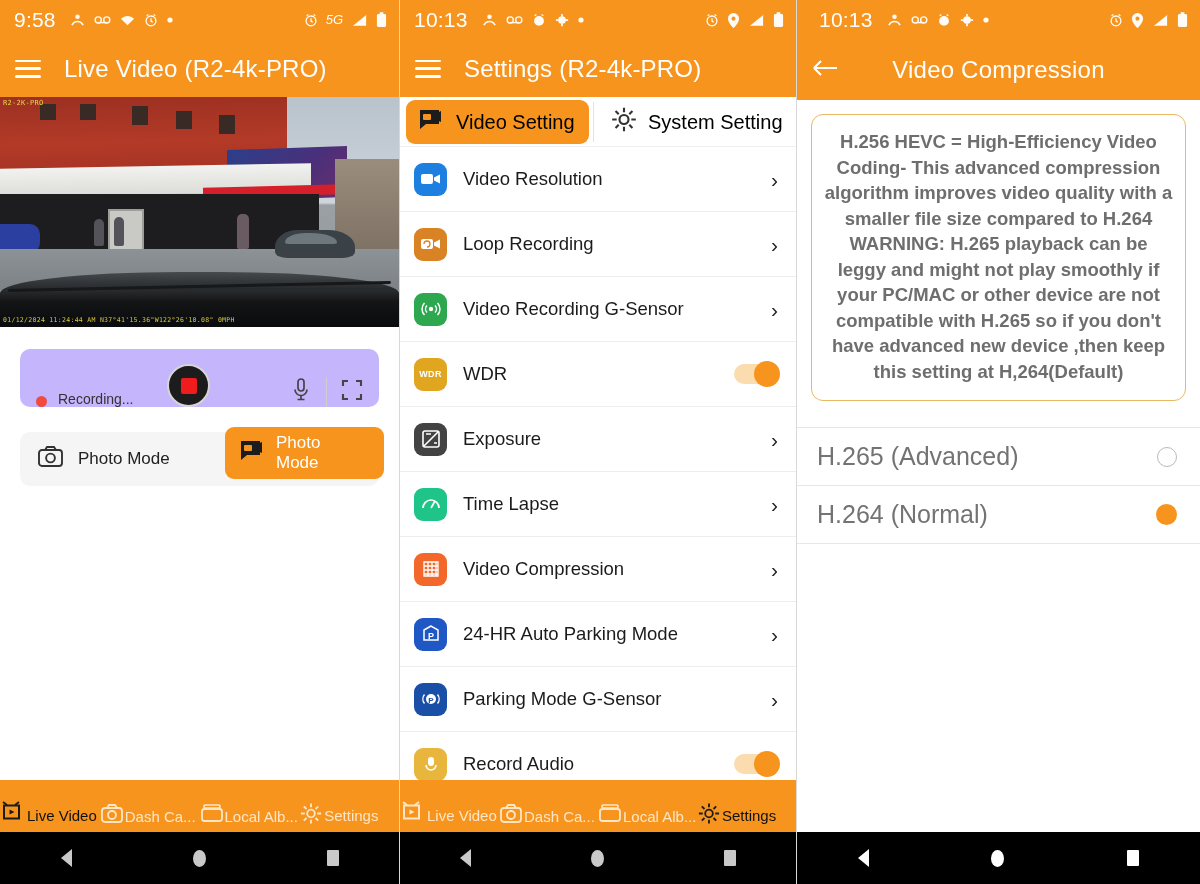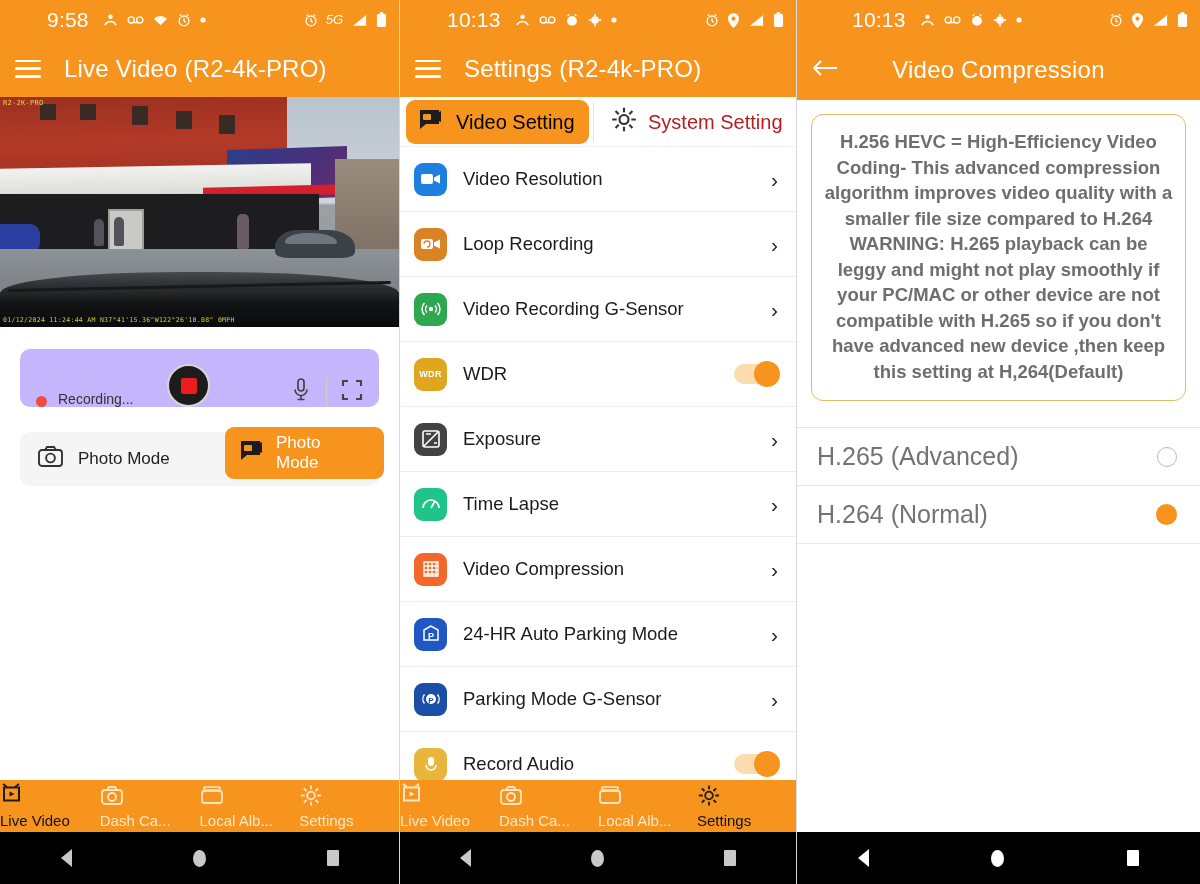--- a/index.html
+++ b/index.html
@@ -15,21 +15,21 @@
   .phone.p2 { width: 397px; border-left: 1px solid #d8d8d8; }
   .phone.p3 { width: 404px; border-left: 1px solid #d8d8d8; }
 
   
   .statusbar {
     height: 40px; background: #F7941D; color: #fff;
     display: flex; align-items: center; padding: 0 12px 0 14px;
     flex: none;
   }
   .p3 .statusbar { padding-left: 22px; }
-  .sb-time { font-size: 21px; font-weight: 500; letter-spacing: .2px; margin-left: 33px; }
+  .sb-time { font-size: 21px; font-weight: 500; letter-spacing: .2px; }
   .sb-left-icons { display: flex; align-items: center; gap: 9px; margin-left: 14px; }
   .sb-right { margin-left: auto; display: flex; align-items: center; gap: 8px; }
   .sb-ic { display: inline-block; line-height: 0; opacity: .97; }
 
   
   .appbar {
     background: #F7941D; color: #fff; height: 57px;
     display: flex; align-items: center; flex: none; position: relative;
   }
   .p3 .appbar { height: 60px; }
@@ -80,21 +80,21 @@
   .mode-video { position: absolute; right: -5px; top: -5px; height: 52px; width: 159px; background: #F7941D; border-radius: 9px;
                display: flex; align-items: center; gap: 9px; padding-left: 14px; color: #fff; overflow: hidden; }
   .mode-video .mv-label { font-size: 17px; line-height: 20px; width: 80px; }
 
   
   .tabs { display: flex; align-items: center; height: 50px; background: #fff; flex: none; border-bottom: 1px solid #eee; overflow: hidden; }
   .tab { display: flex; align-items: center; gap: 10px; height: 44px; padding: 0 12px; overflow: hidden; }
   .tab.active { background: #F7941D; border-radius: 9px; margin-left: 6px; width: 183px; }
   .tab-txt { font-size: 20px; line-height: 22px; }
   .tab.active .tab-txt { color: #000000; }
-  .tab.inactive .tab-txt { color: #b91c1c; }
+  .tab.inactive .tab-txt { color: #000000; }
   .tab-sep { width: 1px; height: 40px; background: #e3e3e3; margin: 0 4px; flex: none; }
 
   .settings-list { flex: 1; overflow: hidden; }
   .srow { height: 65px; display: flex; align-items: center; padding: 0 18px 0 14px; border-bottom: 1px solid #ededed; }
   .sicon { width: 33px; height: 33px; border-radius: 9px; flex: none; display: flex; align-items: center; justify-content: center; color: #fff; }
   .slabel { font-size: 18.5px; color: #1b1b1b; margin-left: 16px; }
   .chev { margin-left: auto; color: #222; font-size: 21px; line-height: 1; }
   .toggle { margin-left: auto; width: 44px; height: 20px; border-radius: 11px; background: #fbdcae; position: relative; }
   .toggle .knob { position: absolute; right: -2px; top: -3px; width: 26px; height: 26px; border-radius: 50%; background: #F7941D; }
   .wdr-txt { font-size: 9px; font-weight: bold; letter-spacing: .3px; }
@@ -103,21 +103,21 @@
   .notice { margin: 14px 14px 0; border: 1.6px solid #e8b964; border-radius: 12px; padding: 14px 12px 16px;
             text-align: center; color: #6e6e6e; font-size: 18.5px; line-height: 25.5px; font-weight: 600; }
   .opt-list { margin-top: 26px; border-top: 1px solid #e6e6e6; }
   .opt { height: 58px; display: flex; align-items: center; padding: 0 23px 0 20px; border-bottom: 1px solid #e6e6e6; }
   .opt-label { font-size: 25px; color: #737373; }
   .radio { margin-left: auto; width: 20px; height: 20px; border-radius: 50%; border: 1.6px solid #b9b9b9; background: #fff; }
   .radio.sel { border: none; background: #F7941D; width: 21px; height: 21px; }
 
   
   .bottombar { height: 52px; background: #F7941D; display: flex; align-items: flex-end; justify-content: space-around; padding-bottom: 3px; flex: none; }
-  .btab { display: flex; flex-direction: column; gap: 1px; width: 25%; }
+  .btab { display: flex; flex-direction: row; align-items: center; gap: 1px; width: 25%; }
   .btab .bt-label { font-size: 15px; white-space: nowrap; }
   .btab.active .bt-label { color: #111; }
   .btab.idle .bt-label { color: #ffe6c6; }
   .spacer-white { flex: 1; background: #fff; }
 
   
   .navbar { height: 52px; background: #000; display: flex; align-items: center; justify-content: space-around; flex: none; }
   .nav-back { width: 0; height: 0; border-top: 9px solid transparent; border-bottom: 9px solid transparent; border-right: 11px solid #c9c9c9; }
   .p3 .nav-back { border-right-color: #fff; }
   .nav-home { width: 13px; height: 17px; border-radius: 50%; background: #c9c9c9; }

